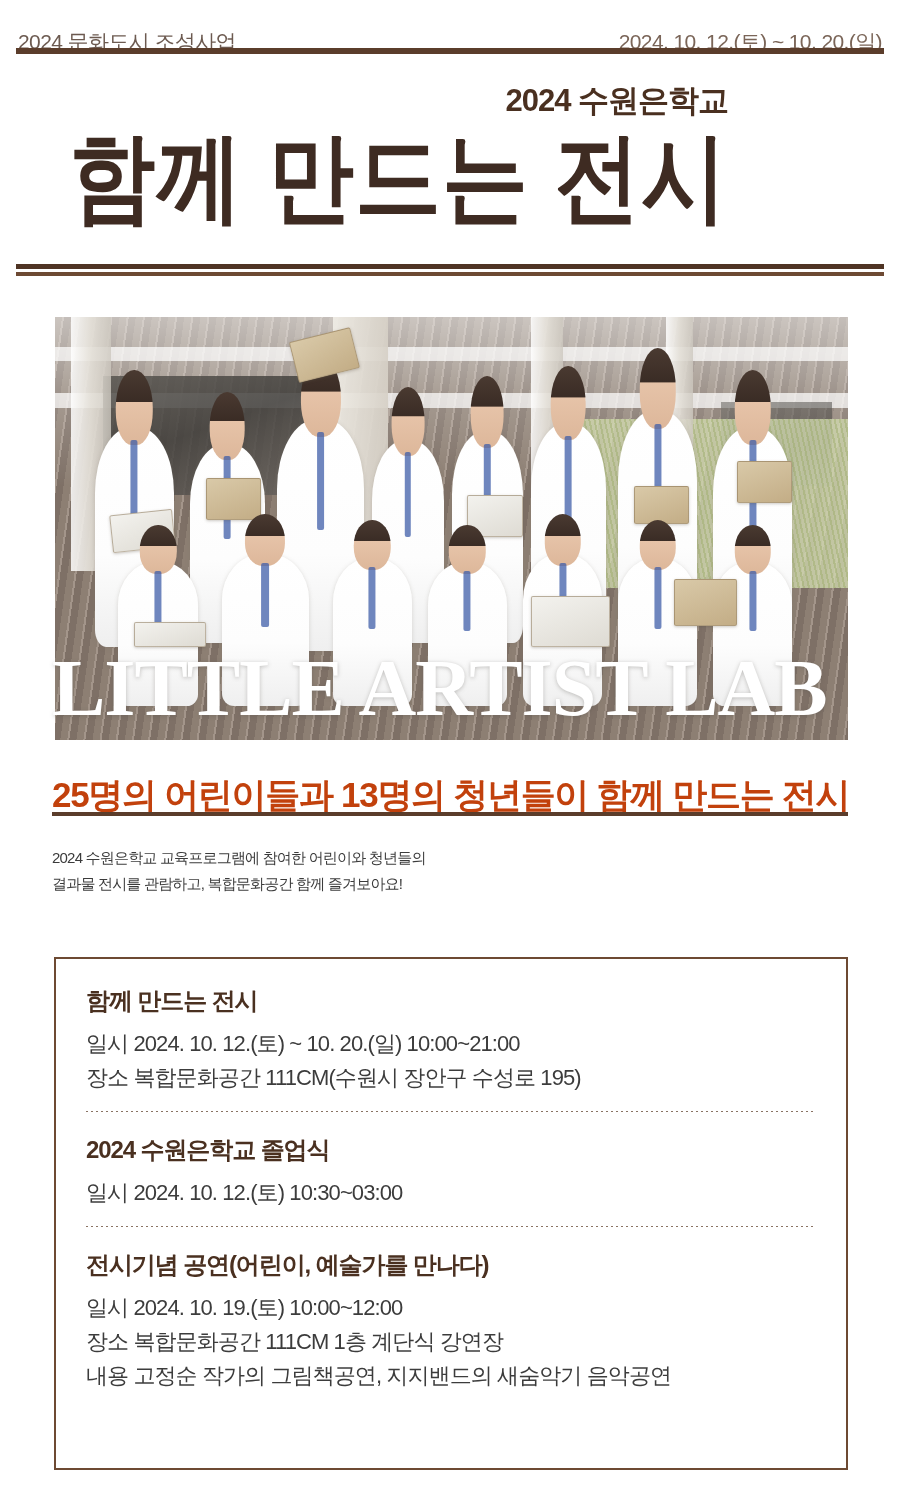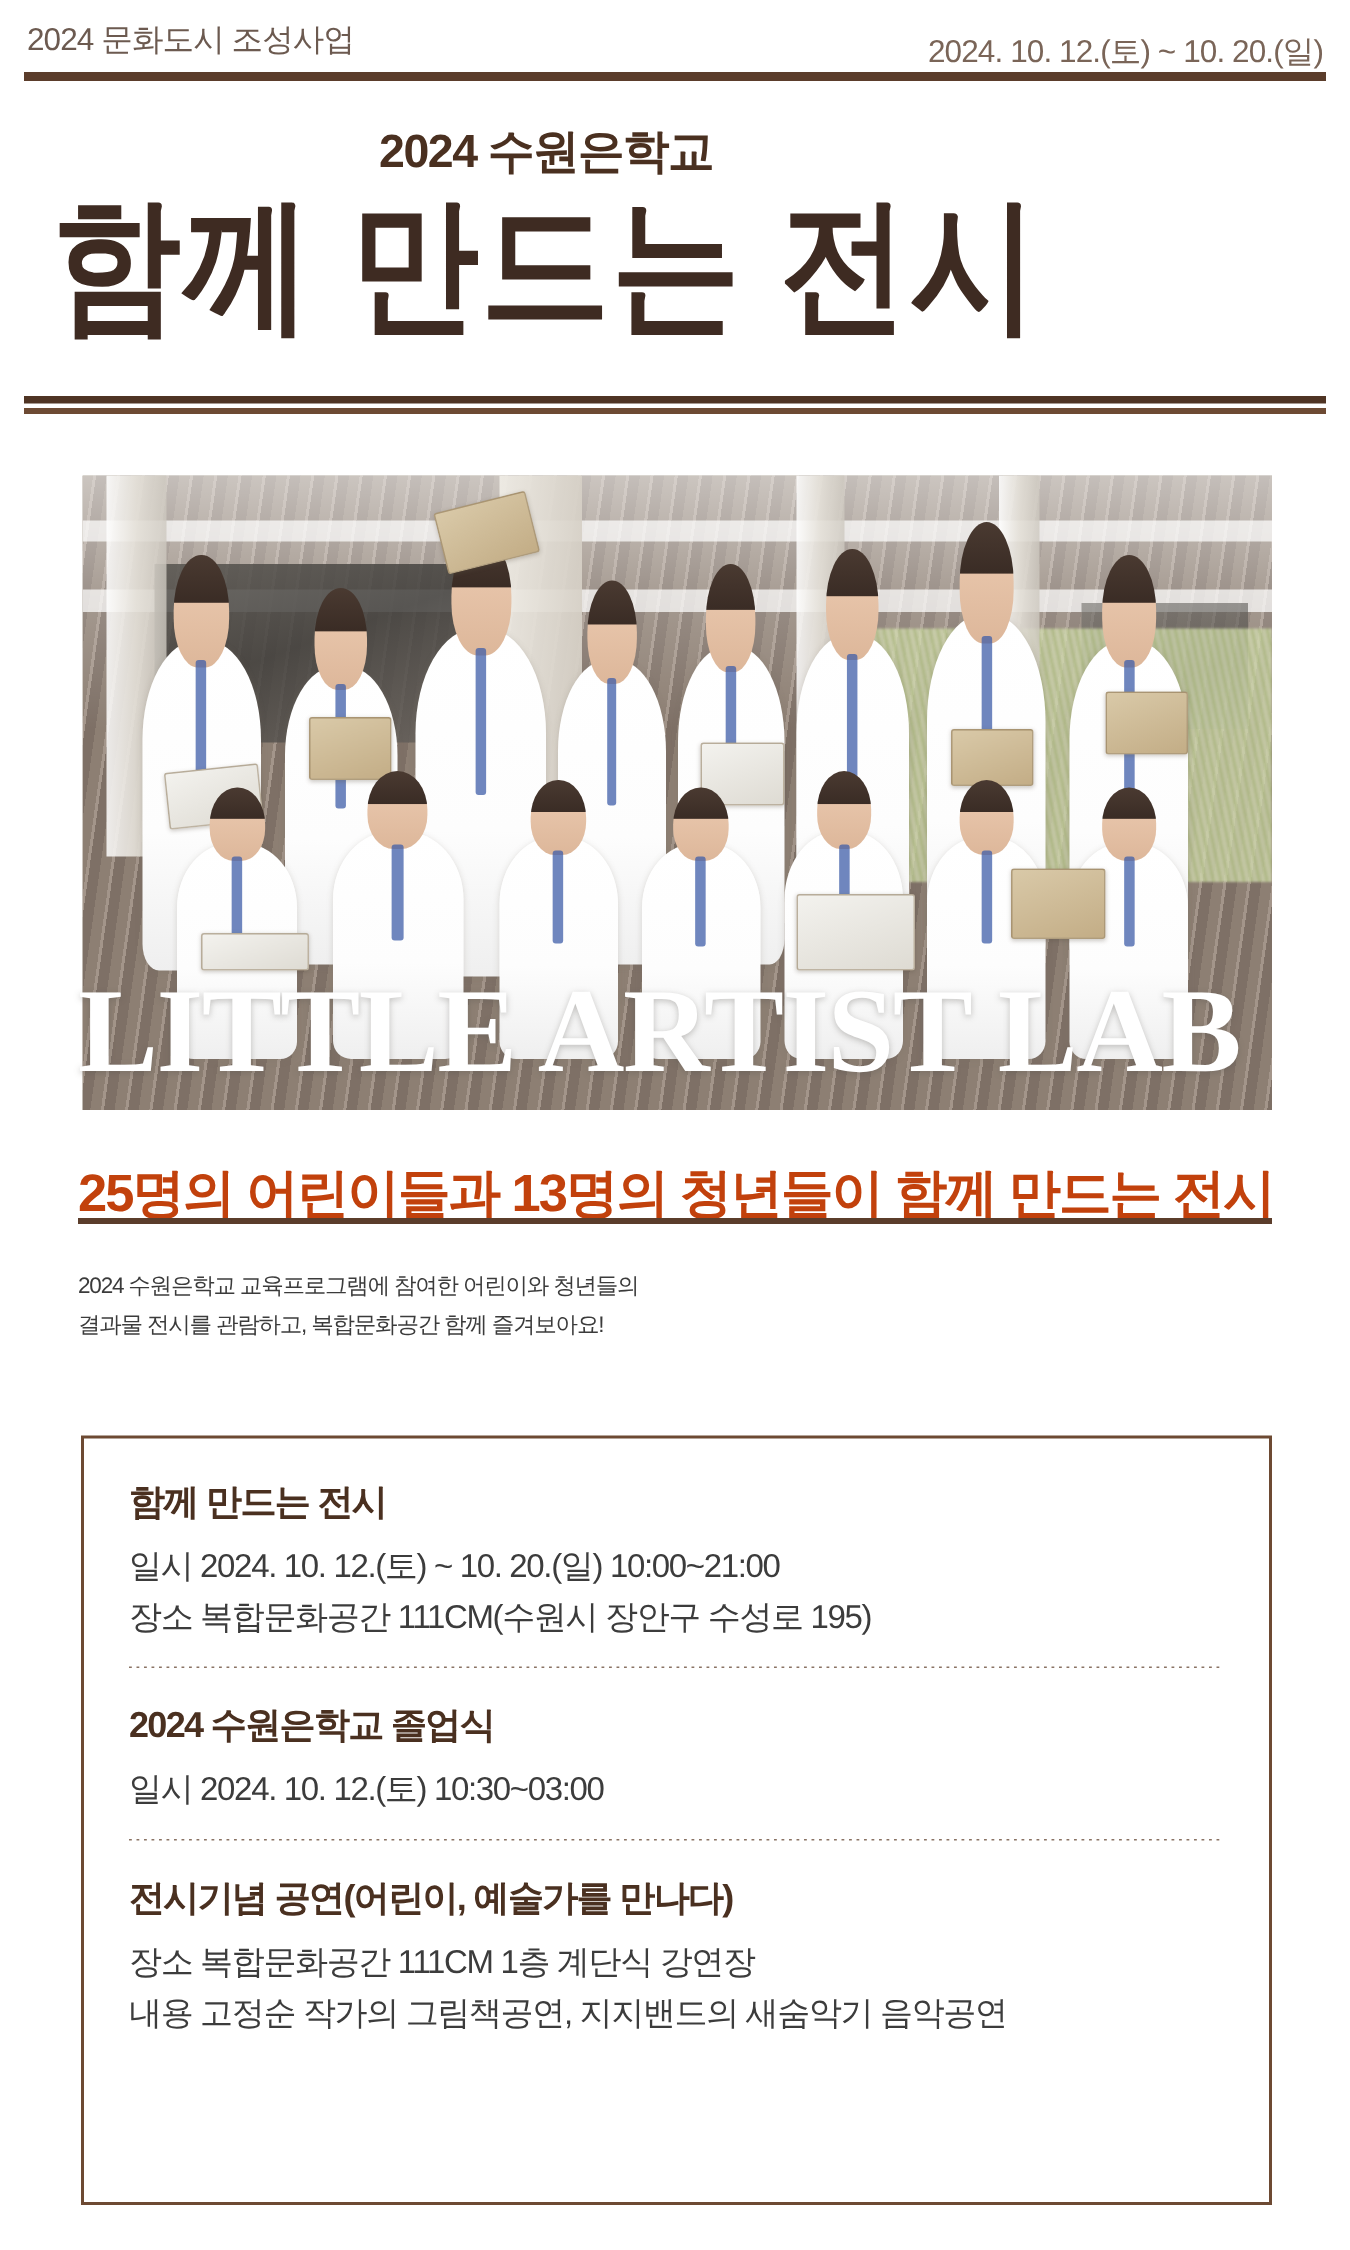--- a/index.html
+++ b/index.html
@@ -16,21 +16,21 @@
     overflow: hidden;
   }
 
   
   .header {
     position: absolute;
     left: 0; top: 0;
     width: 900px; height: 56px;
     padding: 0 18px;
     display: flex;
-    align-items: flex-start;
+    align-items: flex-end;
     justify-content: space-between;
   }
   .header-left {
     font-size: 21px;
     color: #6c5a50;
     letter-spacing: -0.6px;
     padding-top: 12px;
   }
   .header-right {
     font-size: 21px;
@@ -44,21 +44,21 @@
     left: 16px; top: 48px;
     width: 868px; height: 6px;
     background: #5b3d2b;
   }
 
   
   .title-block {
     position: absolute;
     left: 0; top: 84px;
     width: 728px;
-    text-align: center;
+    text-align: right;
   }
   .subtitle {
     font-size: 31px;
     font-weight: 800;
     color: #4a3020;
     letter-spacing: -1px;
     line-height: 1.1;
   }
   .maintitle {
     font-size: 86px;
@@ -335,17 +335,18 @@
   </div>
 
   <div class="section">
     <div class="sec-title">2024 수원은학교 졸업식</div>
     <div class="sec-line">일시 2024. 10. 12.(토) 10:30~03:00</div>
     <div class="dots"></div>
   </div>
 
   <div class="section">
     <div class="sec-title">전시기념 공연(어린이, 예술가를 만나다)</div>
+    <div class="sec-line">일시 2024. 10. 19.(토) 10:00~12:00</div>
     <div class="sec-line">장소 복합문화공간 111CM 1층 계단식 강연장</div>
     <div class="sec-line">내용 고정순 작가의 그림책공연, 지지밴드의 새숨악기 음악공연</div>
   </div>
 
 </div>
 
 </body></html>

